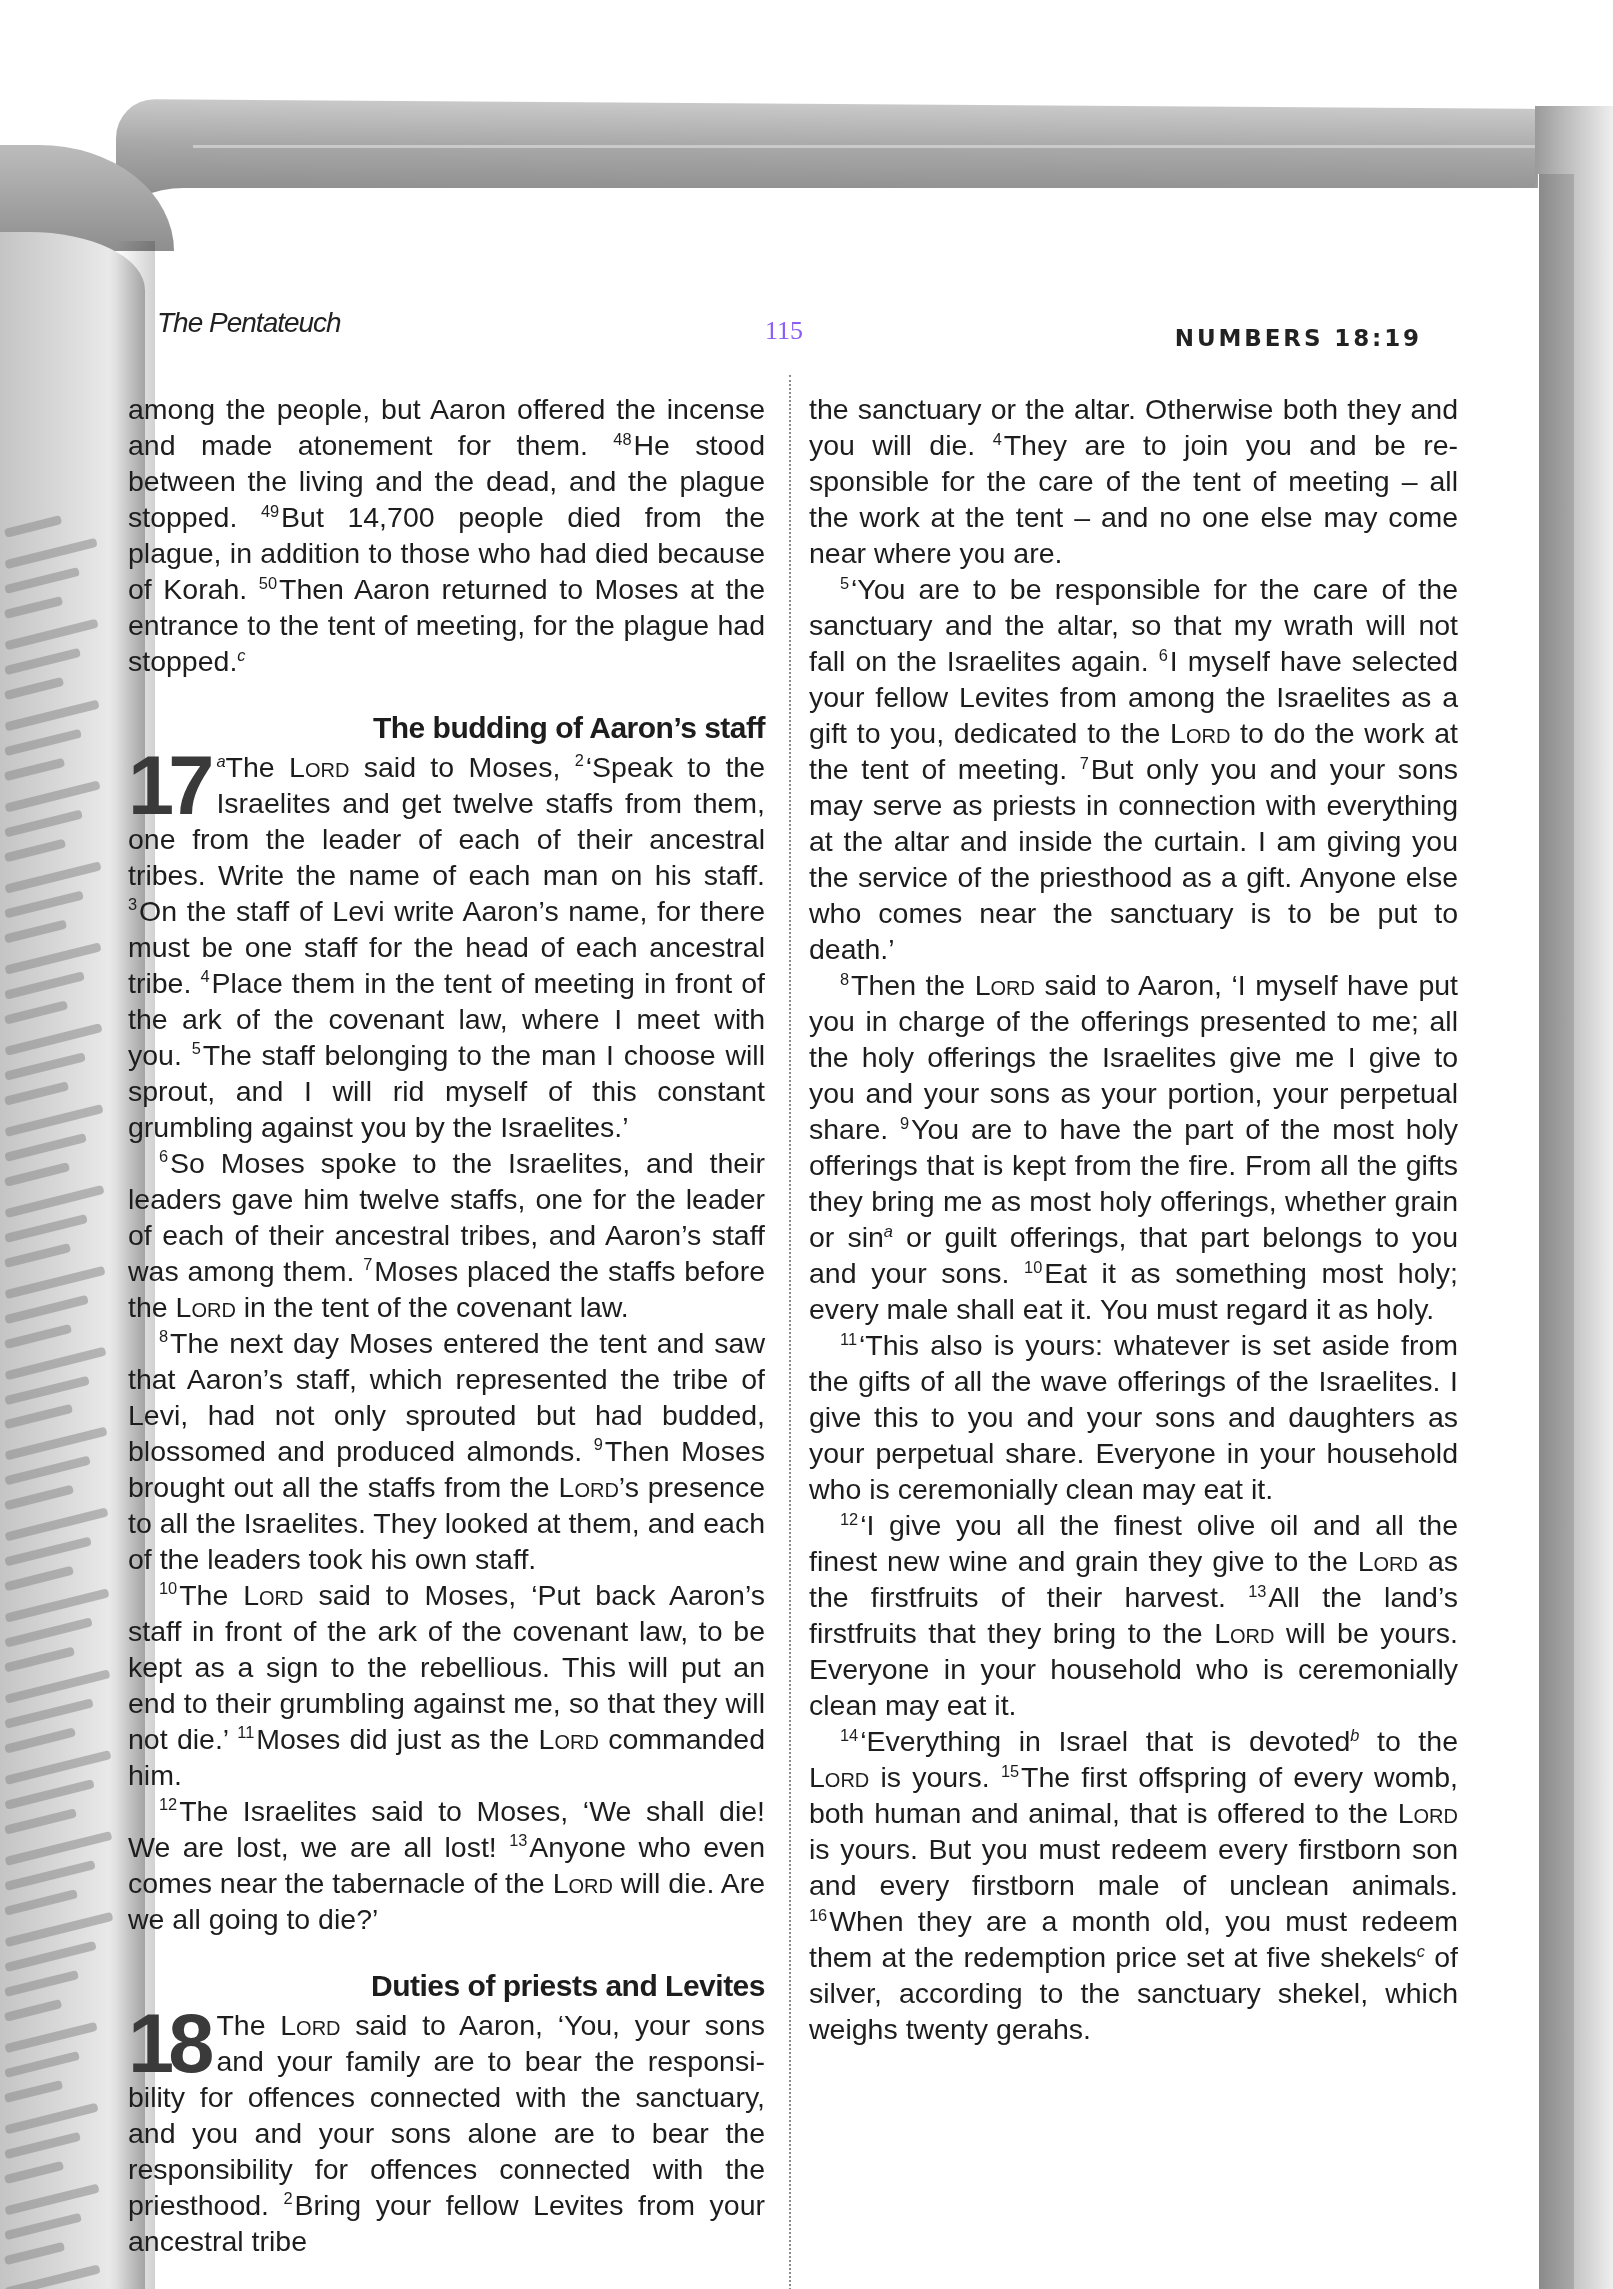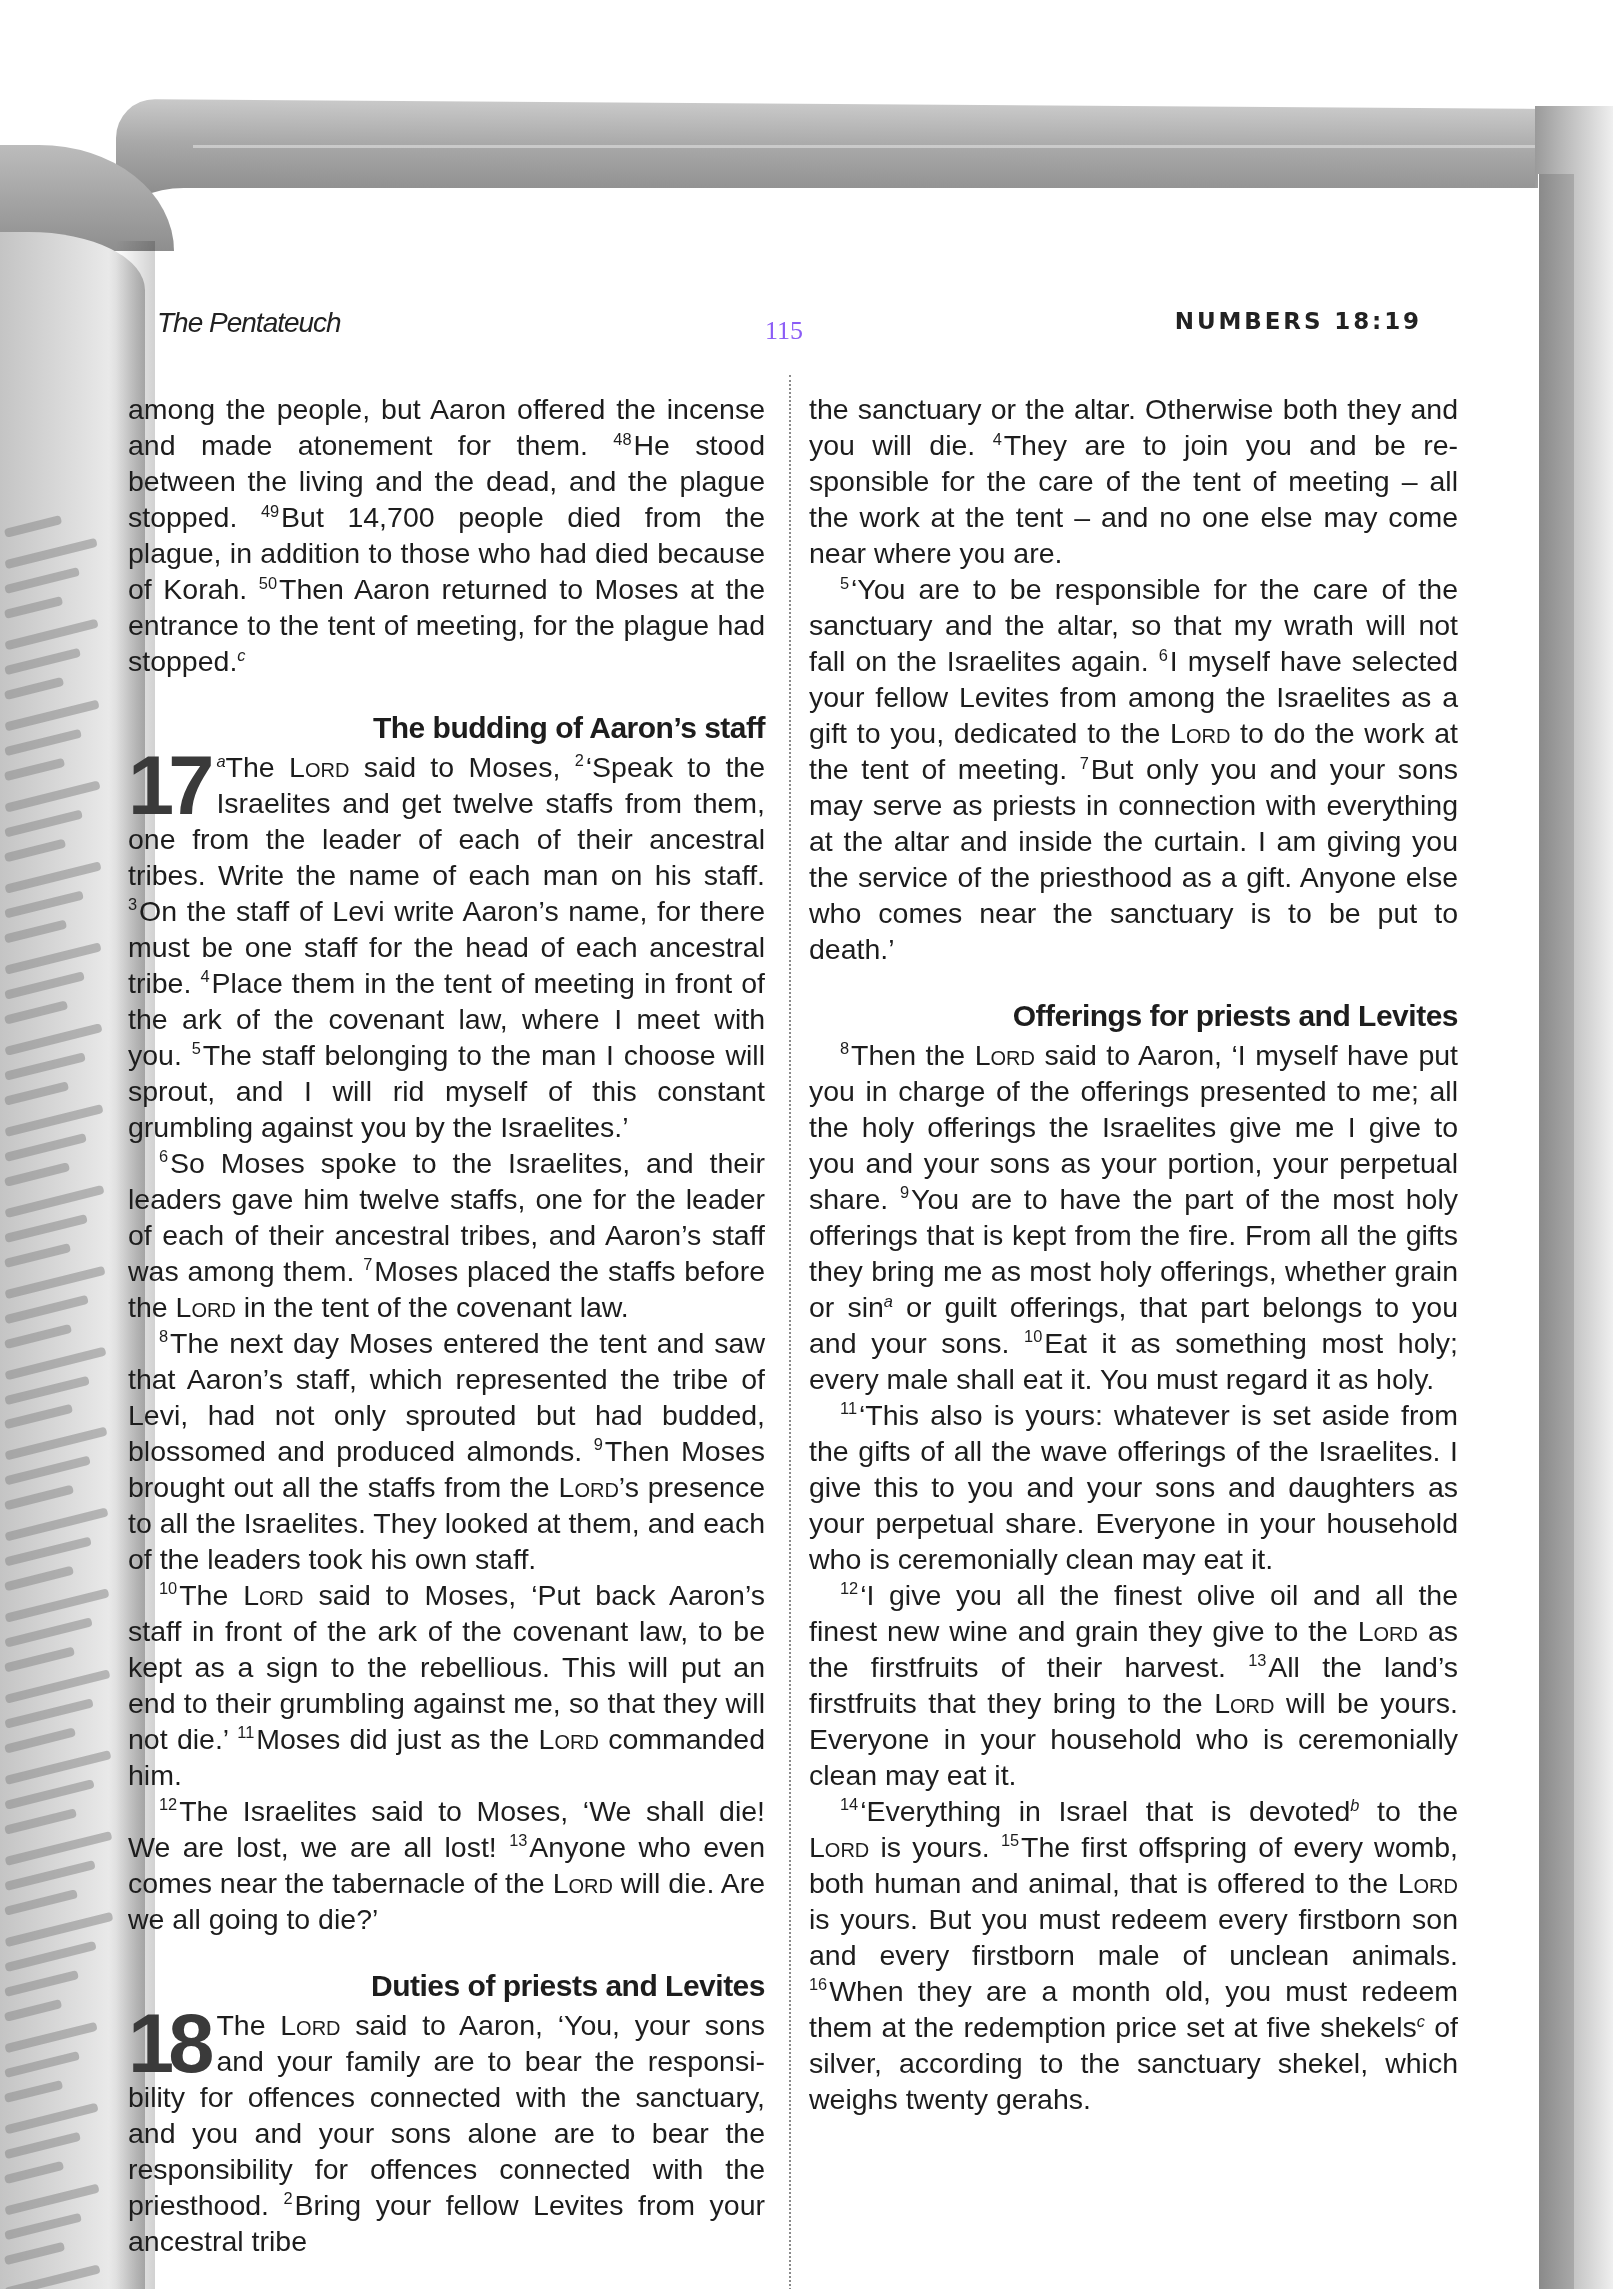--- a/index.html
+++ b/index.html
@@ -63,21 +63,21 @@
   .rh-left {
     position: absolute; left: 0; top: 0;
     font-family: "Liberation Sans", sans-serif; font-style: italic;
     font-size: 28px; color: #222; letter-spacing: -1px;
   }
   .rh-center {
     position: absolute; left: 608px; top: 9px;
     font-family: "Liberation Serif", serif; font-size: 26px; color: #8b5cf6;
   }
   .rh-right {
-    position: absolute; right: 0; top: 1px;
+    position: absolute; right: 0; top: 18px;
     font-family: "DejaVu Sans", sans-serif; font-weight: bold;
     font-size: 23px; letter-spacing: 2.9px; color: #222;
   }
 
   
   .col {
     position: absolute; top: 375px;
     font-family: "Liberation Sans", sans-serif;
     font-size: 28.5px; line-height: 36px; color: #1d1d1d;
     text-align: justify; hyphens: manual; margin-top: 16px;
@@ -211,19 +211,18 @@
     <span>The <span class="sc">Lord</span> said to Aaron, ‘You, your sons and your family are to bear the responsi­bility for offences connected with the sanctu­ary, and you and your sons alone are to bear the responsibility for offences connected with the priesthood. <span class="v">2</span>Bring your fellow Levites from your ancestral tribe</span>
   </p>
 </div>
 
 <div class="divider"></div>
 
 <div class="col col-right">
   <p>the sanctuary or the altar. Otherwise both they and you will die. <span class="v">4</span>They are to join you and be re­sponsible for the care of the tent of meeting – all the work at the tent – and no one else may come near where you are.</p>
   <p class="indent"><span class="v">5</span>‘You are to be responsible for the care of the sanctuary and the altar, so that my wrath will not fall on the Israelites again. <span class="v">6</span>I myself have selected your fellow Levites from among the Israelites as a gift to you, dedicated to the <span class="sc">Lord</span> to do the work at the tent of meeting. <span class="v">7</span>But only you and your sons may serve as priests in con­nection with everything at the altar and inside the curtain. I am giving you the service of the priesthood as a gift. Anyone else who comes near the sanctuary is to be put to death.’</p>
 
-  <div class="heading">Offerings for priests and Levites</div>
   <p class="indent"><span class="v">8</span>Then the <span class="sc">Lord</span> said to Aaron, ‘I myself have put you in charge of the offerings presented to me; all the holy offerings the Israelites give me I give to you and your sons as your portion, your perpetual share. <span class="v">9</span>You are to have the part of the most holy offerings that is kept from the fire. From all the gifts they bring me as most holy of­ferings, whether grain or sin<span class="fn">a</span> or guilt offerings, that part belongs to you and your sons. <span class="v">10</span>Eat it as something most holy; every male shall eat it. You must regard it as holy.</p>
   <p class="indent"><span class="v">11</span>‘This also is yours: whatever is set aside from the gifts of all the wave offerings of the Israelites. I give this to you and your sons and daughters as your perpetual share. Everyone in your household who is ceremonially clean may eat it.</p>
   <p class="indent"><span class="v">12</span>‘I give you all the finest olive oil and all the finest new wine and grain they give to the <span class="sc">Lord</span> as the firstfruits of their harvest. <span class="v">13</span>All the land’s firstfruits that they bring to the <span class="sc">Lord</span> will be yours. Everyone in your household who is cer­emonially clean may eat it.</p>
   <p class="indent"><span class="v">14</span>‘Everything in Israel that is devoted<span class="fn">b</span> to the <span class="sc">Lord</span> is yours. <span class="v">15</span>The first offspring of every womb, both human and animal, that is offered to the <span class="sc">Lord</span> is yours. But you must redeem every firstborn son and every firstborn male of un­clean animals. <span class="v">16</span>When they are a month old, you must redeem them at the redemption price set at five shekels<span class="fn">c</span> of silver, according to the sanctuary shekel, which weighs twenty gerahs.</p>
 </div>
 
 
 </body></html>

